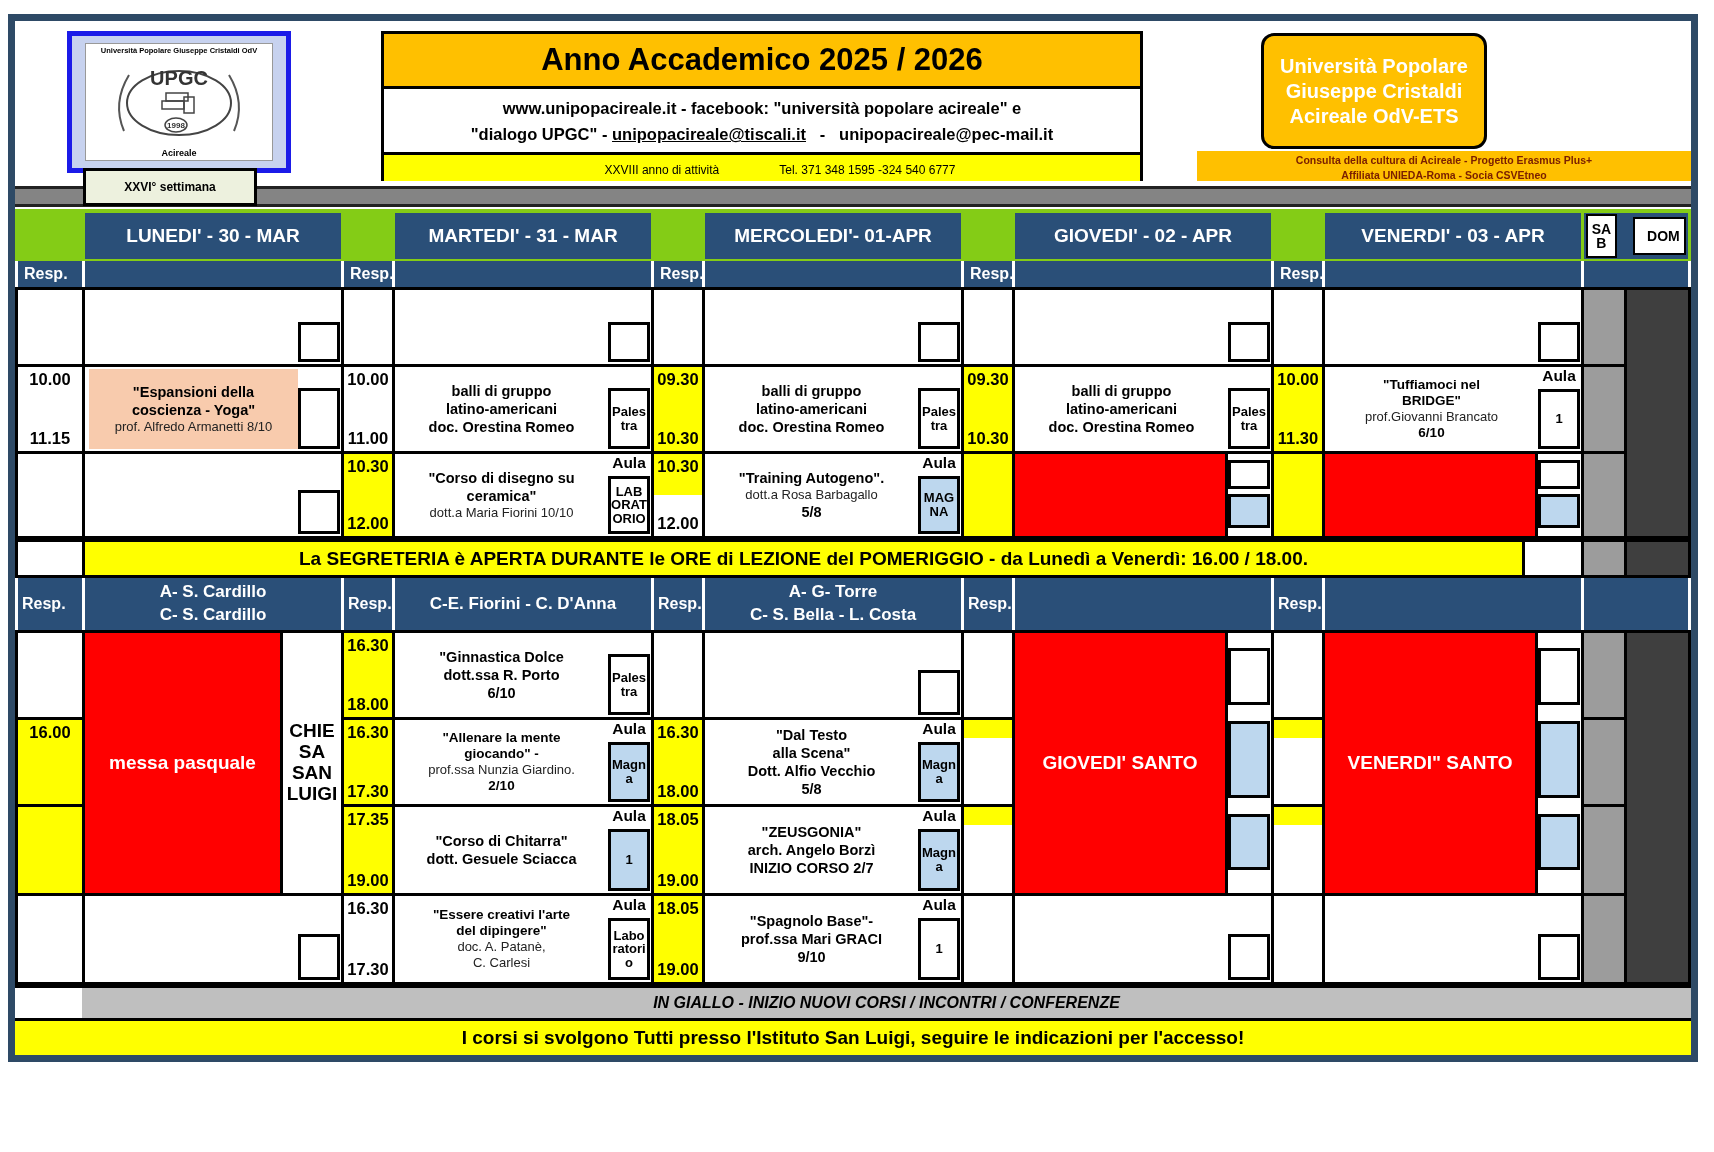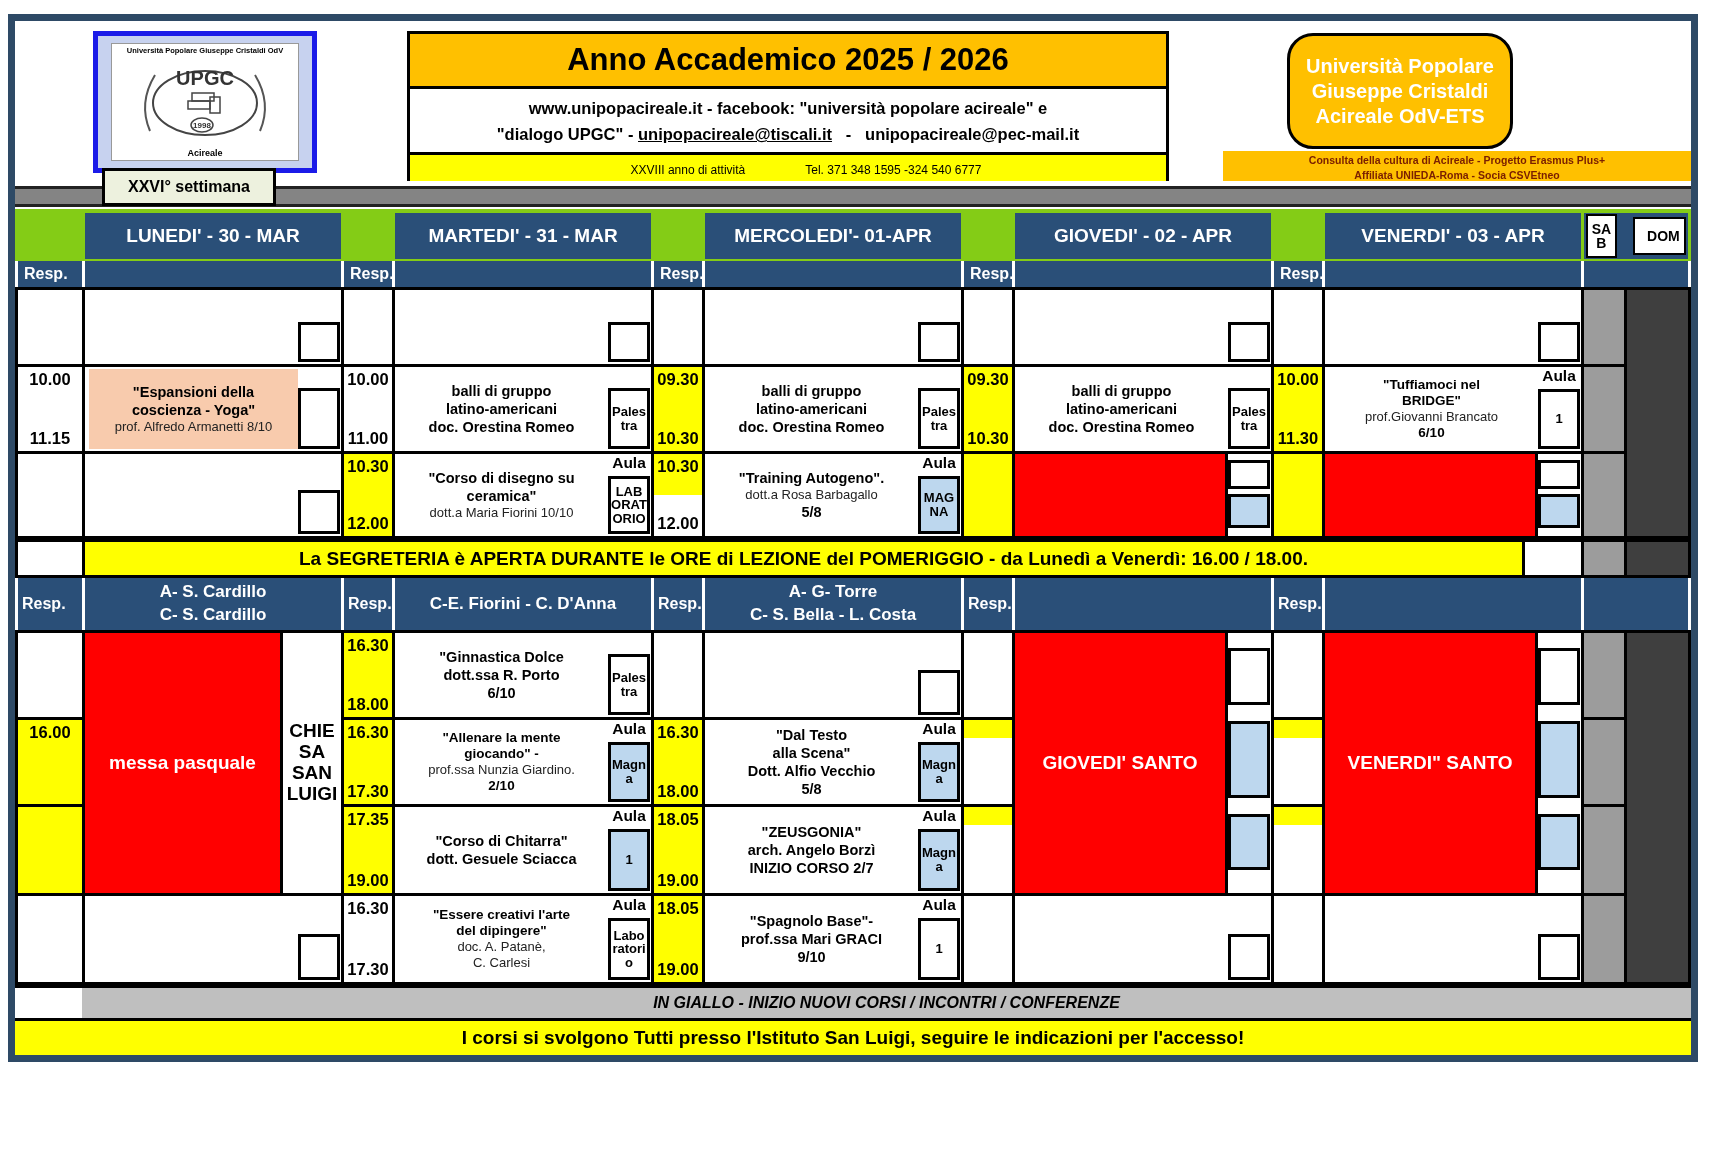--- a/index.html
+++ b/index.html
@@ -1,37 +1,37 @@
 <!DOCTYPE html>
 <html><head>
 <meta charset="utf-8">
 <style>
   html,body{margin:0;padding:0;background:#fff;}
   body{width:1714px;height:1152px;font-family:"Liberation Sans",sans-serif;position:relative;}
   .frame{margin:14px 0 0 8px;width:1690px;border:7px solid #2e4a66;background:#fff;box-sizing:border-box;}
   .inner{width:1676px;position:relative;}
   :root{--gc:64px 256px 48px 256px 48px 256px 48px 256px 48px 256px 40px 61px;--blue:#2a4f78;--yel:#ffff00;}
   
-  .hdr{position:relative;height:160px;background:#fff;margin-left:26px;}
+  .hdr{position:relative;height:160px;background:#fff;}
   .logo-box{position:absolute;left:52px;top:10px;width:224px;height:142px;background:#c7d2ef;border:5px solid #1b1be8;box-sizing:border-box;display:flex;align-items:center;justify-content:center;}
   .logo-in{width:188px;height:118px;background:#fff;border:1px solid #999;display:flex;flex-direction:column;align-items:center;justify-content:space-between;padding:2px 2px;box-sizing:border-box;}
   .logo-top{font-size:7.5px;font-weight:bold;white-space:nowrap;}
   .logo-mid{position:relative;width:150px;height:78px;}
   .logo-bot{font-size:9px;font-weight:bold;}
   .cbox{position:absolute;left:366px;top:10px;width:762px;border:3px solid #000;box-sizing:border-box;}
   .cbox-title{background:#ffc000;border-bottom:3px solid #000;height:52px;display:flex;align-items:center;justify-content:center;font-size:31px;font-weight:bold;}
   .cbox-mid{background:#fff;padding:6px 4px 4px 4px;text-align:center;font-weight:bold;font-size:16.5px;line-height:1.6;}
   .u{text-decoration:underline;}
   .cbox-yellow{background:var(--yel);border-top:3px solid #000;height:30px;display:flex;align-items:center;justify-content:center;gap:60px;font-size:12px;font-weight:normal;padding-left:36px;}
-  .orgbox{position:absolute;left:1246px;top:12px;width:220px;height:110px;background:#ffc000;border:3px solid #000;border-radius:26px;display:flex;flex-direction:column;align-items:center;justify-content:center;color:#fff;font-weight:bold;font-size:20px;line-height:1.25;text-align:center;}
+  .orgbox{position:absolute;left:1246px;top:12px;width:220px;height:110px;background:#ffc000;border:3px solid #000;border-radius:13px;display:flex;flex-direction:column;align-items:center;justify-content:center;color:#fff;font-weight:bold;font-size:20px;line-height:1.25;text-align:center;}
   .affil{position:absolute;left:1182px;top:130px;right:0;height:32px;background:#ffc000;color:#7b2000;font-weight:bold;font-size:10.5px;text-align:center;line-height:1.45;padding-top:2px;box-sizing:border-box;}
   
   .wkband{position:relative;height:28px;background:#fff;}
   .strip{position:absolute;left:0;right:0;top:5px;height:15px;background:#848484;border-top:3px solid #222;border-bottom:3px solid #222;}
-  .wklabel{position:absolute;left:68px;top:-13px;width:168px;height:32px;background:#edf1de;border:3px solid #000;display:flex;align-items:center;justify-content:center;font-weight:bold;font-size:16px;margin-left:19px;}
+  .wklabel{position:absolute;left:68px;top:-13px;width:168px;height:32px;background:#edf1de;border:3px solid #000;display:flex;align-items:center;justify-content:center;font-weight:bold;font-size:12px;}
   
   .dayrow{display:grid;grid-template-columns:var(--gc);gap:3px;background:#84cc16;padding:4px 3px 2px 3px;height:46px;}
   .daybox{background:var(--blue);color:#fff;font-weight:bold;font-size:19px;display:flex;align-items:center;justify-content:center;}
   .wkend{grid-column:11/13;background:var(--blue);display:flex;align-items:center;gap:16px;padding:0 2px;}
   .wcell{background:#fff;border:2px solid #000;color:#000;font-weight:bold;font-size:14px;text-align:center;line-height:1.0;display:flex;align-items:center;justify-content:center;}
   .wsab{width:30px;height:40px;overflow-wrap:anywhere;}
   .wdom{width:46px;height:34px;padding-left:8px;}
   
   .band{display:grid;grid-template-columns:var(--gc);gap:3px;background:#fff;padding:0 3px;}
   .band>div{background:var(--blue);color:#fff;font-weight:bold;}

